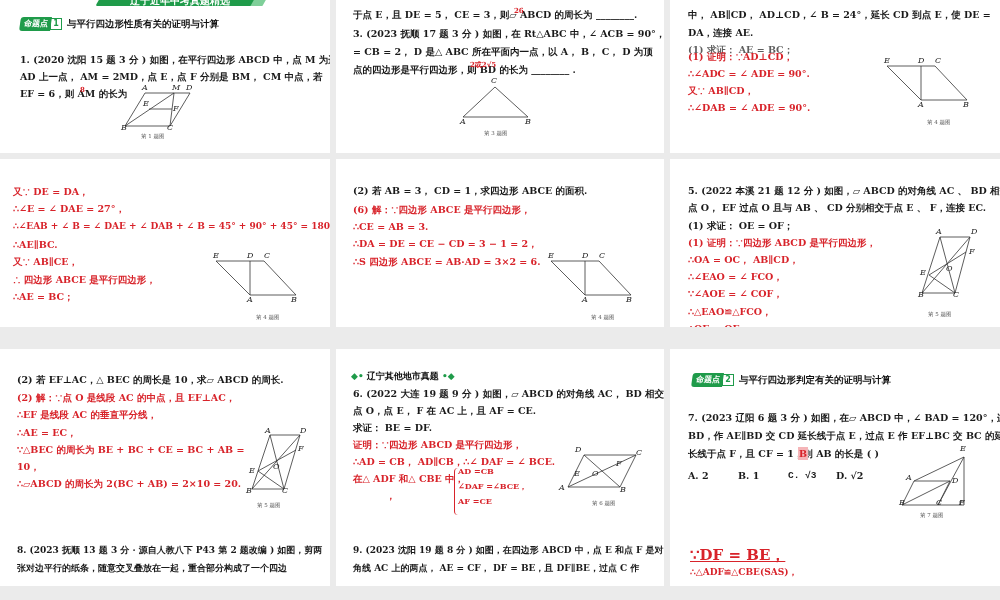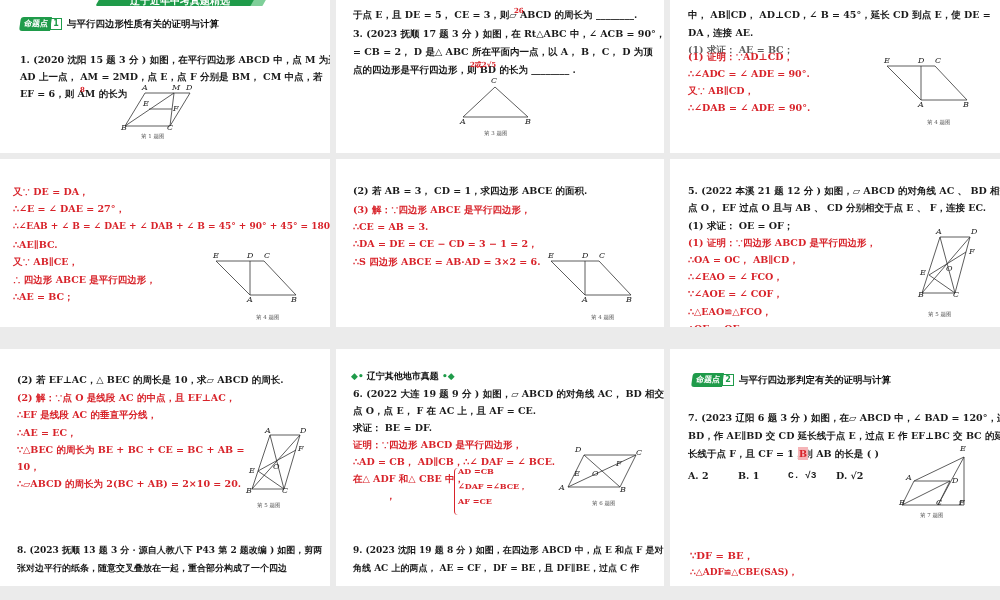--- a/index.html
+++ b/index.html
@@ -103,21 +103,21 @@
     <svg class="fig" style="left:124px;top:84px;" width="70" height="35">
       <polygon points="35,3 3,33 68,33"></polygon>
     </svg>
     <span class="lbl" style="left:155px;top:76px;">C</span>
     <span class="lbl" style="left:124px;top:117px;">A</span>
     <span class="lbl" style="left:189px;top:117px;">B</span>
     <span class="cap" style="left:148px;top:130px;">第 3 题图</span>
   </div>
 
   <div class="slide c2 r0">
-    <div class="line black" style="top:8px;left:18px;">中， AB∥CD， AD⊥CD，∠ B = 45°，延长 CD 到点 E，使 DE =</div>
+    <div class="line black" style="top:8px;left:18px;">中， AB∥CD， AD⊥CD，∠ B = 24°，延长 CD 到点 E，使 DE =</div>
     <div class="line black" style="top:26px;left:18px;">DA，连接 AE.</div>
     <div class="line black" style="top:43px;left:18px;opacity:0.7;">(1) 求证： AE = BC；</div>
     <div class="line red" style="top:50px;left:18px;">(1) 证明：∵AD⊥CD，</div>
     <div class="line red" style="top:67px;left:18px;">∴∠ADC = ∠ ADE = 90°.</div>
     <div class="line red" style="top:84px;left:18px;">又∵ AB∥CD，</div>
     <div class="line red" style="top:101px;left:18px;">∴∠DAB = ∠ ADE = 90°.</div>
     <svg class="fig" style="left:217px;top:66px;" width="82" height="36">
       <polygon points="0,0 48,0 80,34 34,34"></polygon>
       <line x1="34" y1="0" x2="34" y2="34"></line>
     </svg>
@@ -144,21 +144,21 @@
     <span class="lbl" style="left:213px;top:92px;">E</span>
     <span class="lbl" style="left:247px;top:92px;">D</span>
     <span class="lbl" style="left:264px;top:92px;">C</span>
     <span class="lbl" style="left:247px;top:136px;">A</span>
     <span class="lbl" style="left:291px;top:136px;">B</span>
     <span class="cap" style="left:256px;top:155px;">第 4 题图</span>
   </div>
 
   <div class="slide c1 r1">
     <div class="line black" style="top:25px;left:17px;">(2) 若 AB = 3， CD = 1，求四边形 ABCE 的面积.</div>
-    <div class="line red" style="top:44px;left:17px;">(3) 解：∵四边形 ABCE 是平行四边形，</div>
+    <div class="line red" style="top:44px;left:17px;">(6) 解：∵四边形 ABCE 是平行四边形，</div>
     <div class="line red" style="top:61px;left:17px;">∴CE = AB = 3.</div>
     <div class="line red" style="top:78px;left:17px;">∴DA = DE = CE − CD = 3 − 1 = 2，</div>
     <div class="line red" style="top:96px;left:17px;">∴S 四边形 ABCE = AB·AD = 3×2 = 6.</div>
     <svg class="fig" style="left:215px;top:102px;" width="82" height="36">
       <polygon points="0,0 48,0 80,34 34,34"></polygon>
       <line x1="34" y1="0" x2="34" y2="34"></line>
     </svg>
     <span class="lbl" style="left:212px;top:92px;">E</span>
     <span class="lbl" style="left:246px;top:92px;">D</span>
     <span class="lbl" style="left:263px;top:92px;">C</span>
@@ -288,17 +288,17 @@
     <div class="line black" style="top:20px;left:17px;font-size:9px;">8. (2023 抚顺 13 题 3 分 · 源自人教八下 P43 第 2 题改编 ) 如图，剪两</div>
     <div class="line black" style="top:38px;left:17px;font-size:9px;">张对边平行的纸条，随意交叉叠放在一起，重合部分构成了一个四边</div>
   </div>
 
   <div class="slide c1 r3">
     <div class="line black" style="top:20px;left:17px;font-size:9px;">9. (2023 沈阳 19 题 8 分 ) 如图，在四边形 ABCD 中，点 E 和点 F 是对</div>
     <div class="line black" style="top:38px;left:17px;font-size:9px;">角线 AC 上的两点， AE = CF， DF = BE，且 DF∥BE，过点 C 作</div>
   </div>
 
   <div class="slide c2 r3">
-    <div class="line red" style="top:25px;left:20px;font-size:10px;">∵DF = BE，</div>
+    <div class="line red" style="top:25px;left:20px;font-size:15px;text-decoration:underline;">∵DF = BE，</div>
     <div class="line red" style="top:42px;left:20px;font-size:9px;">∴△ADF≌△CBE(SAS)，</div>
   </div>
 
 </div>
 
 </body></html>

